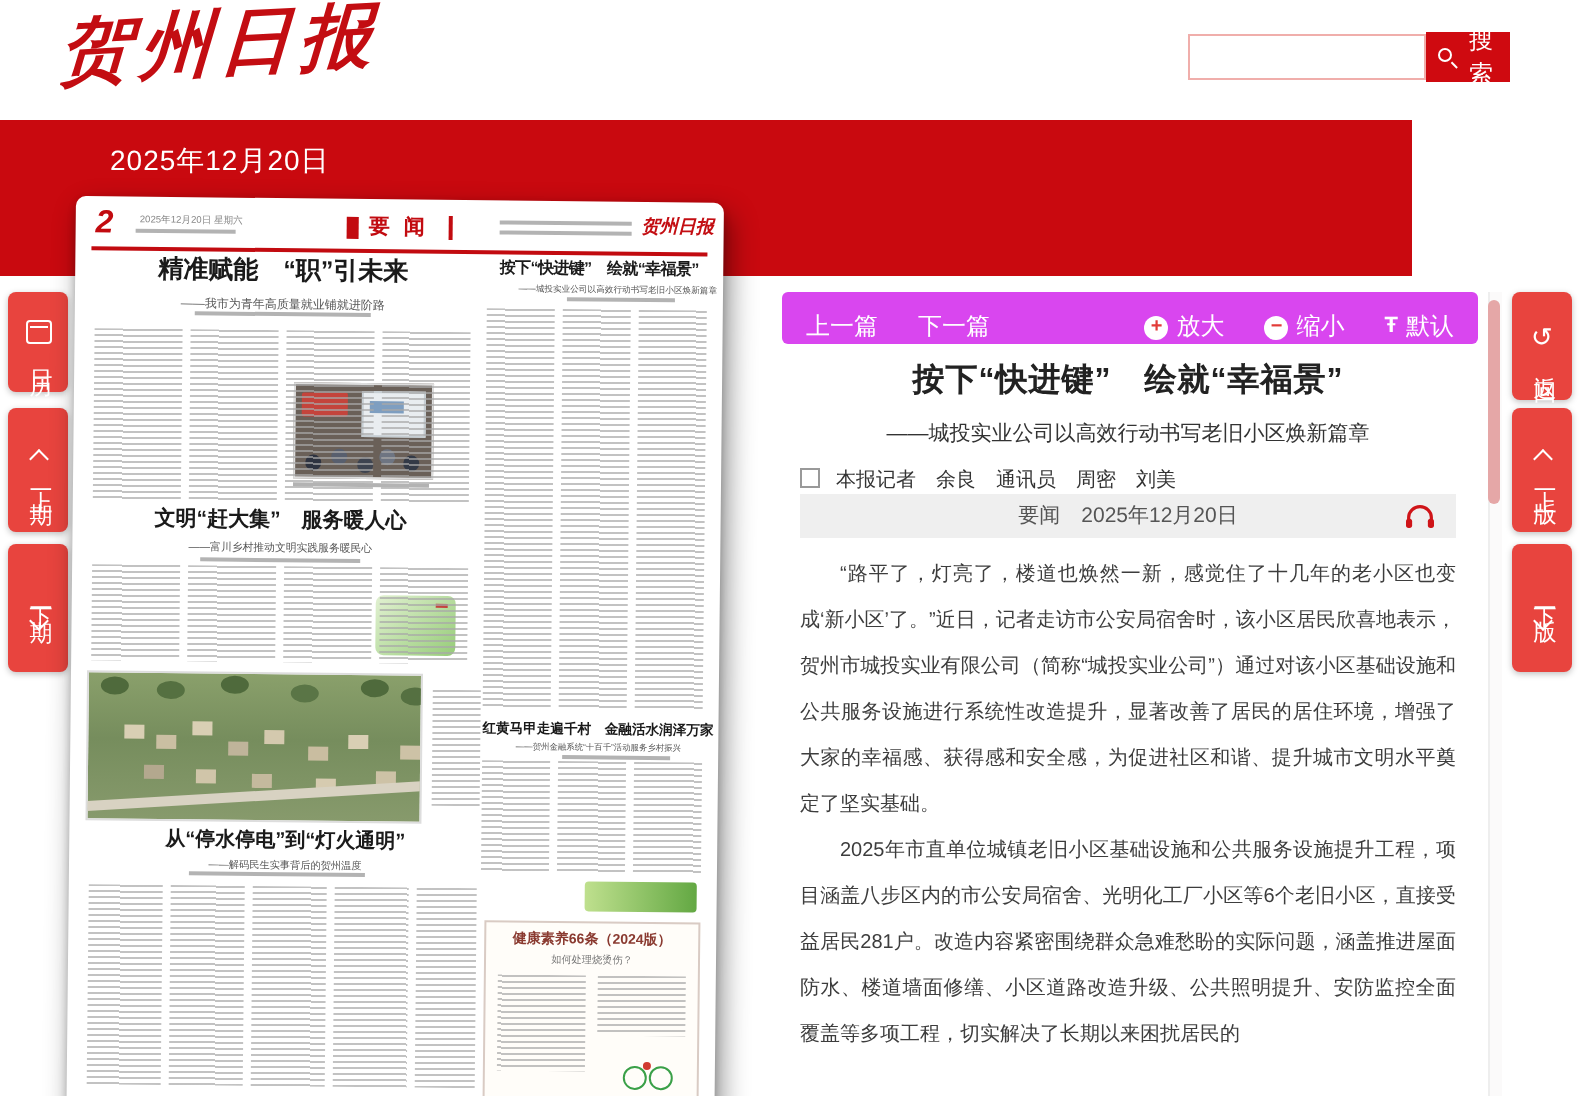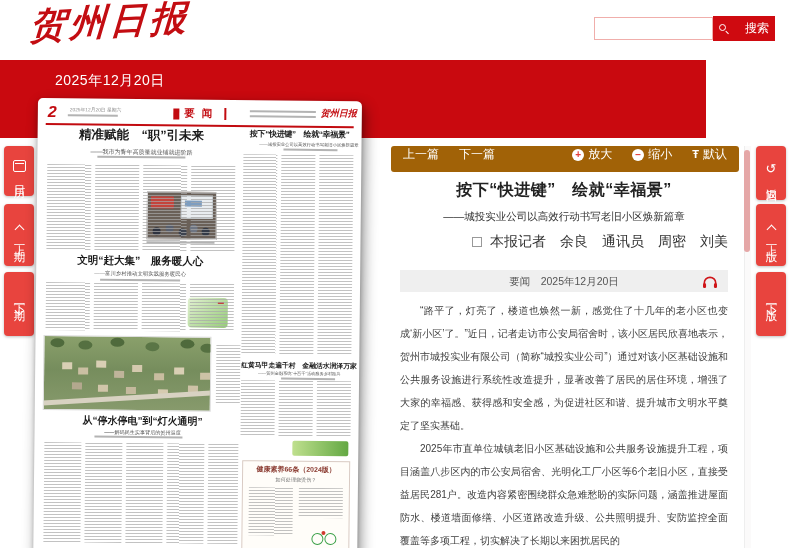--- a/index.html
+++ b/index.html
@@ -6,22 +6,22 @@
   body{width:790px;height:548px;position:relative;overflow:hidden;background:#fff;
        font-family:"Liberation Sans",sans-serif;-webkit-font-smoothing:antialiased;}
 
   
   .topbar{position:absolute;left:0;top:0;width:790px;height:60px;background:#fff;}
   .logo{position:absolute;left:30px;top:2px;font-family:"DejaVu Serif",serif;font-style:italic;
         font-weight:bold;font-size:36px;color:#c30d12;letter-spacing:4px;
         transform:rotate(-3deg) skewX(-6deg);transform-origin:left center;white-space:nowrap;}
   .search-box{position:absolute;left:594px;top:17px;width:119px;height:23px;border:1px solid #f0aeab;
         background:#fff;box-sizing:border-box;outline:none;font-size:12px;padding:0 5px;color:#333;}
-  .search-btn{position:absolute;left:713px;top:16px;width:62px;height:25px;background:#cf0a10;color:#fff;
-        font-size:12px;display:flex;align-items:center;justify-content:space-between;gap:3px;cursor:pointer;border:0;}
+  .search-btn{position:absolute;left:713px;top:16px;width:42px;height:25px;background:#cf0a10;color:#fff;
+        font-size:12px;display:flex;align-items:center;justify-content:center;gap:3px;cursor:pointer;border:0;}
   .mag{width:10px;height:10px;position:relative;display:inline-block;flex:0 0 auto;}
   .mag::before{content:"";position:absolute;width:5px;height:5px;border:1.4px solid #fff;border-radius:50%;left:0;top:0;}
   .mag::after{content:"";position:absolute;width:4px;height:1.4px;background:#fff;transform:rotate(45deg);left:5.5px;top:8px;}
 
   
   .red-band{position:absolute;left:0;top:60px;width:706px;height:78px;background:#c9090f;}
   .date-label{position:absolute;left:55px;top:12px;color:#fff;font-size:14px;letter-spacing:.5px;}
 
   
   .vtab{position:absolute;width:30px;background:#e8443e;border-radius:4px;color:#fff;display:flex;
@@ -74,33 +74,33 @@
   .hbox{position:absolute;border:1px solid #d9cbc4;box-sizing:border-box;background:#fffdf9;}
   .hbox .ht{position:absolute;left:0;right:0;top:3px;text-align:center;font-weight:bold;font-size:7px;color:#8a3a30;white-space:nowrap;}
   .hbox .hs{position:absolute;left:0;right:0;top:14px;text-align:center;font-size:6px;color:#777;transform:scale(.85);white-space:nowrap;}
   .bike{position:absolute;right:7px;bottom:6px;width:30px;height:15px;}
   .bike::before,.bike::after{content:"";position:absolute;width:10px;height:10px;border:1.6px solid #3aa048;border-radius:50%;top:2px;}
   .bike::before{left:0;} .bike::after{left:13px;}
   .bike i{position:absolute;left:10px;top:0;width:4px;height:4px;border-radius:50%;background:#d03a30;}
 
   
   .reader{position:absolute;left:386px;top:138px;width:358px;height:410px;background:#fff;}
-  .toolbar{position:absolute;left:5px;right:5px;top:8px;height:26px;background:#a16207;border-radius:3px;
-           color:#fff;font-size:12px;display:flex;align-items:flex-start;padding:0 12px;gap:20px;box-sizing:border-box;}
+  .toolbar{position:absolute;left:5px;right:5px;top:8px;height:26px;background:#d946ef;border-radius:3px;
+           color:#fff;font-size:12px;display:flex;align-items:flex-end;padding:0 12px;gap:20px;box-sizing:border-box;}
   .toolbar .spacer{flex:1;}
   .tool-item{display:flex;align-items:center;gap:4px;cursor:pointer;white-space:nowrap;}
   .circ{width:12px;height:12px;border-radius:50%;background:#fff;color:#e23c38;font-size:10px;line-height:12px;
         text-align:center;font-weight:bold;flex:0 0 auto;}
   .tico{font-weight:bold;font-size:11px;line-height:1;}
   .reader-content{position:absolute;left:14px;right:16px;top:42px;}
   .r-title{text-align:center;font-size:16px;font-weight:bold;color:#222;letter-spacing:.5px;}
   .r-sub{margin-top:9px;text-align:center;font-size:10.5px;color:#333;}
-  .r-byl{margin-top:9px;text-align:right;font-size:14px;color:#333;}
+  .r-byl{margin-top:9px;text-align:left;font-size:10px;color:#333;}
   .byl-sq{display:inline-block;width:8px;height:8px;border:1px solid #999;margin-right:8px;vertical-align:-1px;}
-  .r-meta{margin-top:19px;height:22px;line-height:22px;background:#efefef;text-align:center;
+  .r-meta{margin-top:0;height:22px;line-height:22px;background:#efefef;text-align:center;
           font-size:10.5px;color:#555;position:relative;}
   .hp{position:absolute;right:10px;top:4px;cursor:pointer;}
   .r-body{margin-top:7px;}
   .r-body p{margin:0;font-size:10px;line-height:23px;color:#3d3d3d;text-align:justify;text-indent:2em;}
   .sb-track{position:absolute;left:744px;top:146px;width:6px;height:402px;background:#fbfafa;border-left:1px solid #eee;}
   .sb-thumb{position:absolute;left:744px;top:150px;width:6px;height:102px;background:#e5a7a7;border-radius:3px;cursor:pointer;}
 </style>
 </head>
 <body>
 

